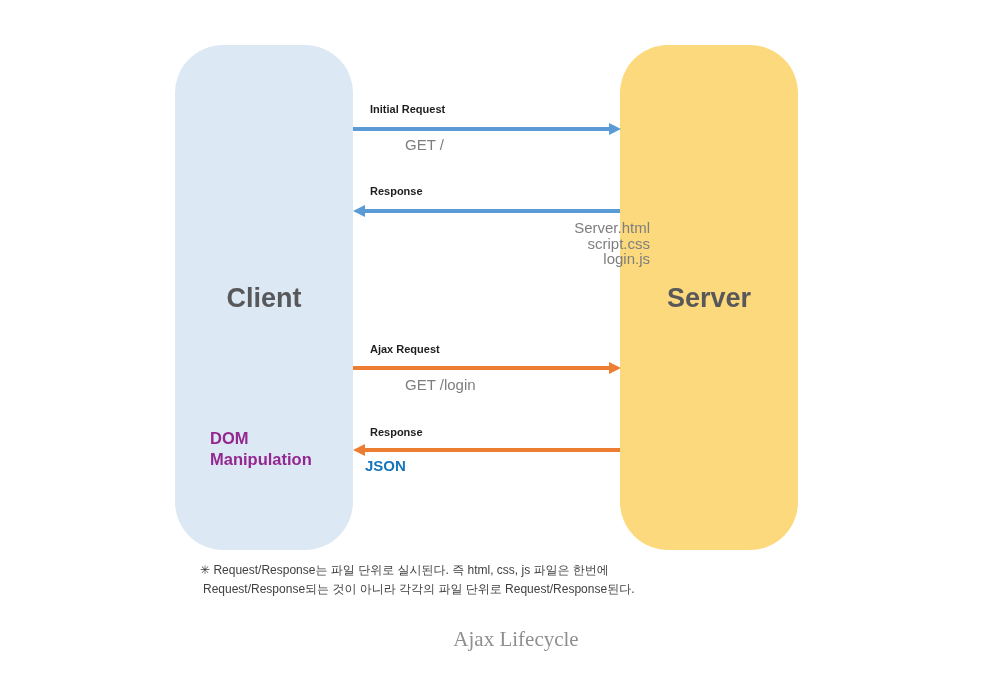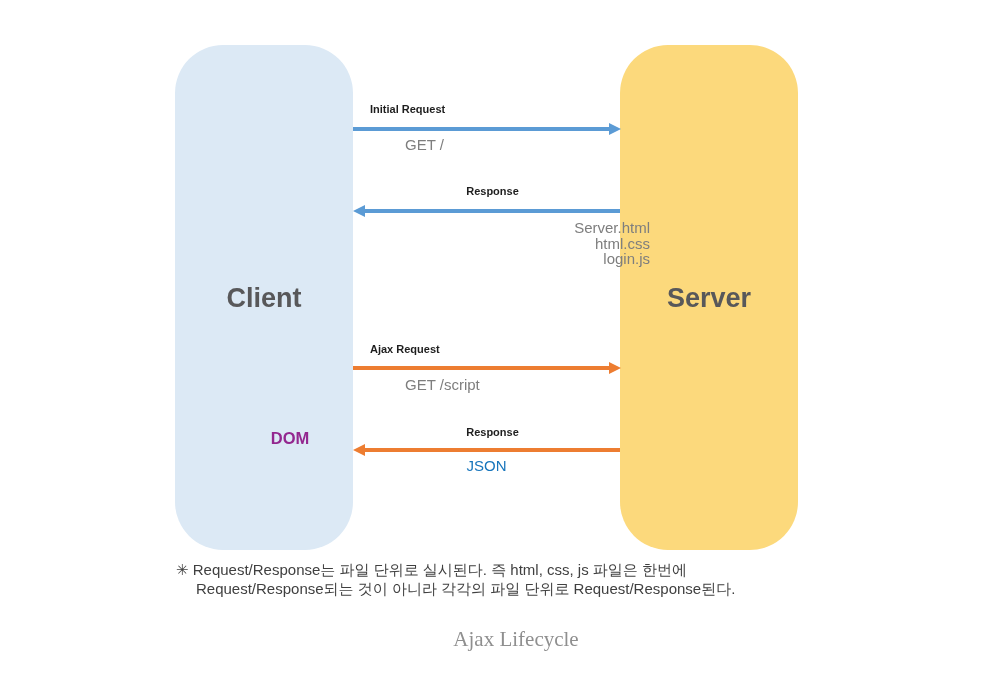--- a/index.html
+++ b/index.html
@@ -18,49 +18,49 @@
     font-size:27px;font-weight:bold;color:#58585A;letter-spacing:0px;
   }
   #client-label{left:175px;}
   #server-label{left:620px;}
 
   .flow-label{
     position:absolute;left:370px;width:245px;
     font-size:11px;font-weight:600;color:#1E1E1E;
   }
   .flow-label.to-right{text-align:left;}
-  .flow-label.to-left{text-align:center;}
+  .flow-label.to-left{text-align:left;}
   .flow-sub{
     position:absolute;left:365px;width:245px;
     font-size:15px;color:#7E7E7E;margin-left:40px;
   }
   .flow-sub.to-left{text-align:right;line-height:15.5px;}
 
   .arrow-line{position:absolute;height:4px;}
   .arrow-line.blue{background:#5B9BD5;}
   .arrow-line.orange{background:#ED7D31;}
   .arrow-head{position:absolute;width:0;height:0;border-top:6px solid transparent;border-bottom:6px solid transparent;}
   .arrow-head.right.blue{border-left:12px solid #5B9BD5;}
   .arrow-head.left.blue{border-right:12px solid #5B9BD5;}
   .arrow-head.right.orange{border-left:12px solid #ED7D31;}
   .arrow-head.left.orange{border-right:12px solid #ED7D31;}
 
   #json-payload{
-    position:absolute;left:365px;width:243px;text-align:center;top:457px;
-    font-size:15px;font-weight:normal;color:#1775BC;
+    position:absolute;left:365px;width:243px;text-align:left;top:457px;
+    font-size:15px;font-weight:bold;color:#1775BC;
   }
   #dom-manipulation{
-    position:absolute;left:210px;width:160px;top:428px;text-align:center;
+    position:absolute;left:210px;width:160px;top:428px;text-align:left;
     font-size:16.5px;font-weight:bold;color:#93278F;line-height:21px;
   }
   #note{
-    position:absolute;left:176px;top:561px;
-    font-size:15px;color:#404040;line-height:18.5px;white-space:nowrap;
+    position:absolute;left:200px;top:561px;
+    font-size:12px;color:#404040;line-height:18.5px;white-space:nowrap;
   }
-  #note .note-line2{margin-left:20px;}
+  #note .note-line2{margin-left:3px;}
   #diagram-title{
     position:absolute;left:0;top:627px;width:984px;text-align:center;
     font-family:"Liberation Serif", serif;
     font-size:21px;color:#8F8F8F;margin-left:24px;
   }
 </style>
 </head>
 <body>
 
 <div id="canvas">
@@ -73,36 +73,37 @@
   <div class="flow-label to-right" style="top:103px;">Initial Request</div>
   <div class="arrow-line blue" style="left:353px;top:127px;width:256px;"></div>
   <div class="arrow-head right blue" style="left:609px;top:123px;"></div>
   <div class="flow-sub to-right" style="top:136px;">GET /</div>
 
   <div class="flow-label to-left" style="top:185px;">Response</div>
   <div class="arrow-head left blue" style="left:353px;top:205px;"></div>
   <div class="arrow-line blue" style="left:365px;top:209px;width:255px;"></div>
   <div class="flow-sub to-left" style="top:220px;">
     <div>Server.html</div>
-    <div>html.css</div>
+    <div>script.css</div>
     <div>login.js</div>
   </div>
 
   <div class="flow-label to-right" style="top:343px;">Ajax Request</div>
   <div class="arrow-line orange" style="left:353px;top:366px;width:256px;"></div>
   <div class="arrow-head right orange" style="left:609px;top:362px;"></div>
-  <div class="flow-sub to-right" style="top:376px;">GET /script</div>
+  <div class="flow-sub to-right" style="top:376px;">GET /login</div>
 
   <div class="flow-label to-left" style="top:426px;">Response</div>
   <div class="arrow-head left orange" style="left:353px;top:444px;"></div>
   <div class="arrow-line orange" style="left:365px;top:448px;width:255px;"></div>
   <div id="json-payload">JSON</div>
 
   <div id="dom-manipulation">
     <div>DOM</div>
+    <div>Manipulation</div>
   </div>
 
   <div id="note">
     <div class="note-line1"><span>✳</span> <span>Request/Response는 파일 단위로 실시된다. 즉 html, css, js 파일은 한번에</span></div>
     <div class="note-line2">Request/Response되는 것이 아니라 각각의 파일 단위로 Request/Response된다.</div>
   </div>
 
   <div id="diagram-title">Ajax Lifecycle</div>
 
 </div>

